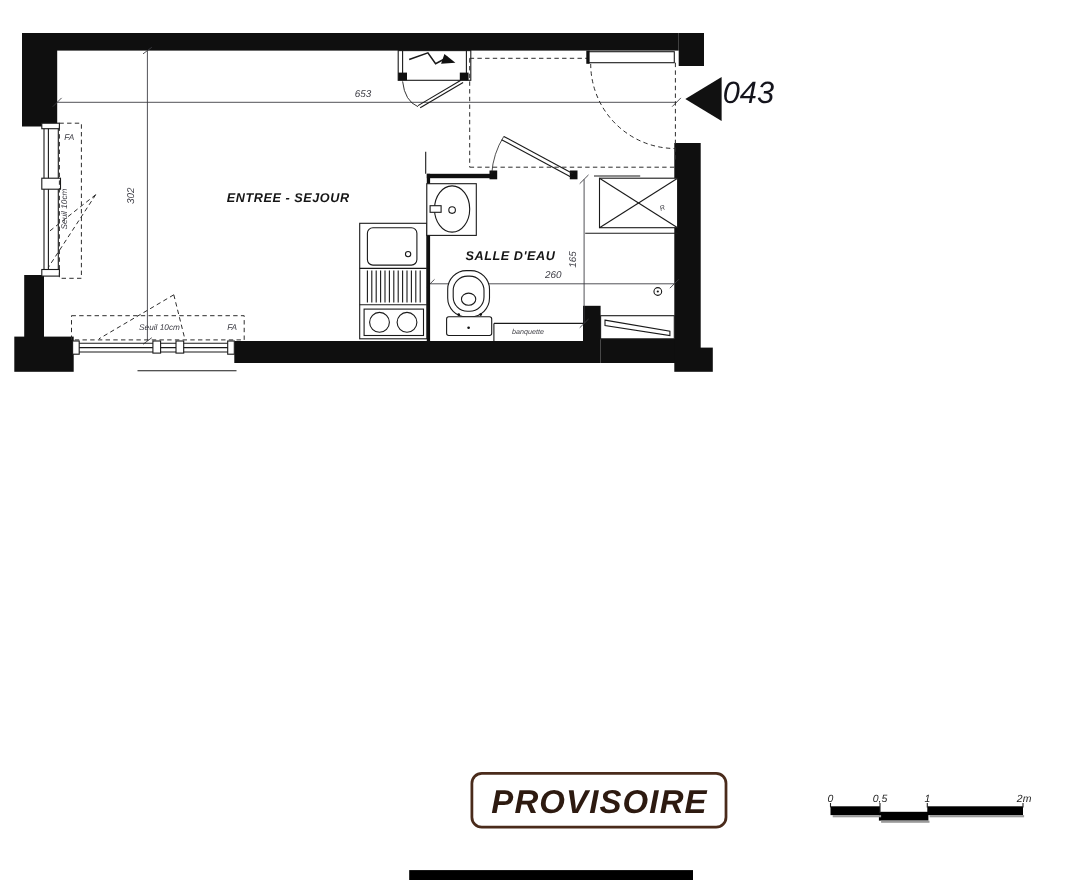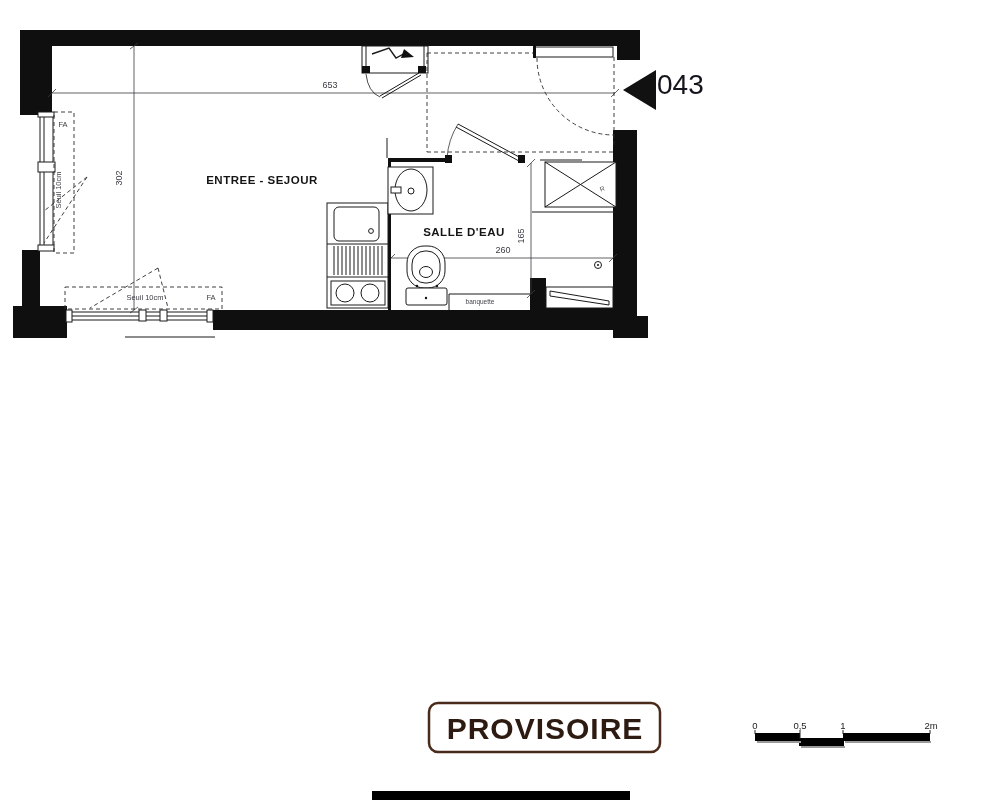--- a/index.html
+++ b/index.html
@@ -1,17 +1,17 @@
 <!DOCTYPE html>
 <html><head>
 <meta charset="utf-8">
 <style>
   html,body{margin:0;padding:0;background:#fff;}
   .canvas{position:relative;width:989px;height:800px;background:#ffffff;overflow:hidden;
-          font-family:"Liberation Sans", sans-serif;}
+          font-family:"Liberation Sans", sans-serif;font-style:italic;}
   svg{position:absolute;left:0;top:0;}
   svg text{font-family:"Liberation Sans", sans-serif;}
   .room-label{font-weight:bold;font-size:11.5px;fill:#151515;letter-spacing:.5px;}
   .dim-text{font-size:9px;fill:#3c3c44;}
   .small-ann{font-size:7.5px;fill:#3c3c44;}
   .tiny-ann{font-size:6.5px;fill:#44444a;}
   .fixture{fill:#ffffff;stroke:#1a1a1a;stroke-width:1;}
   .thin{fill:none;stroke:#1a1a1a;stroke-width:1;}
   .dash{fill:none;stroke:#2a2a2a;stroke-width:.9;stroke-dasharray:4 3;}
   .dimline{stroke:#3a3a40;stroke-width:.8;fill:none;}

